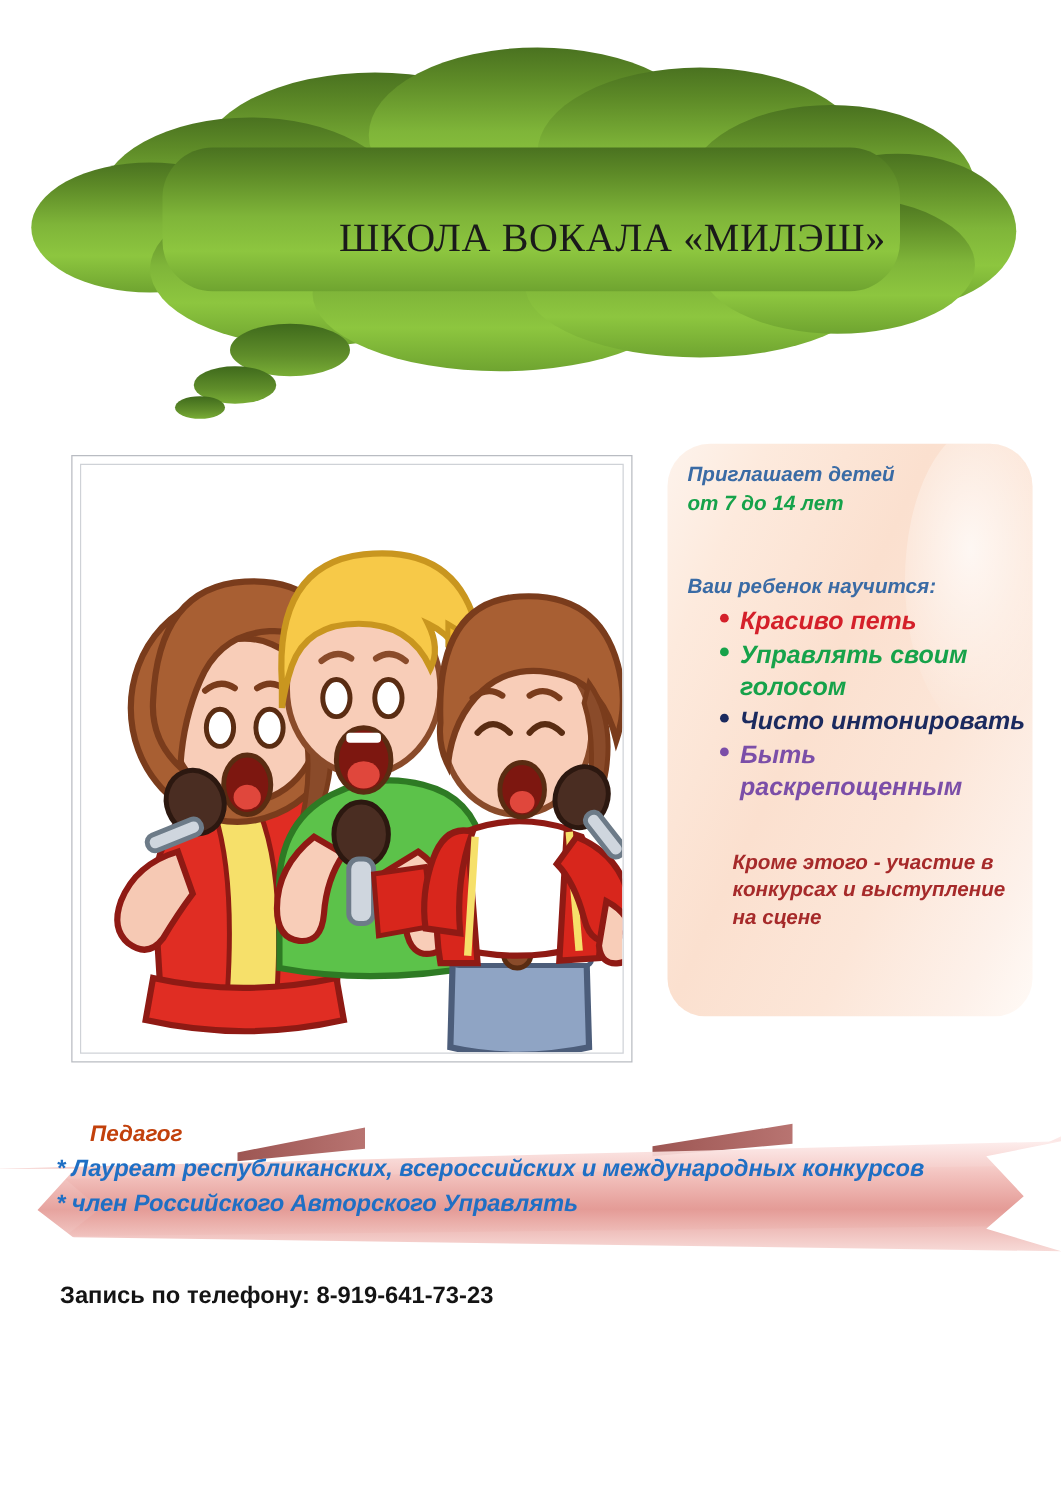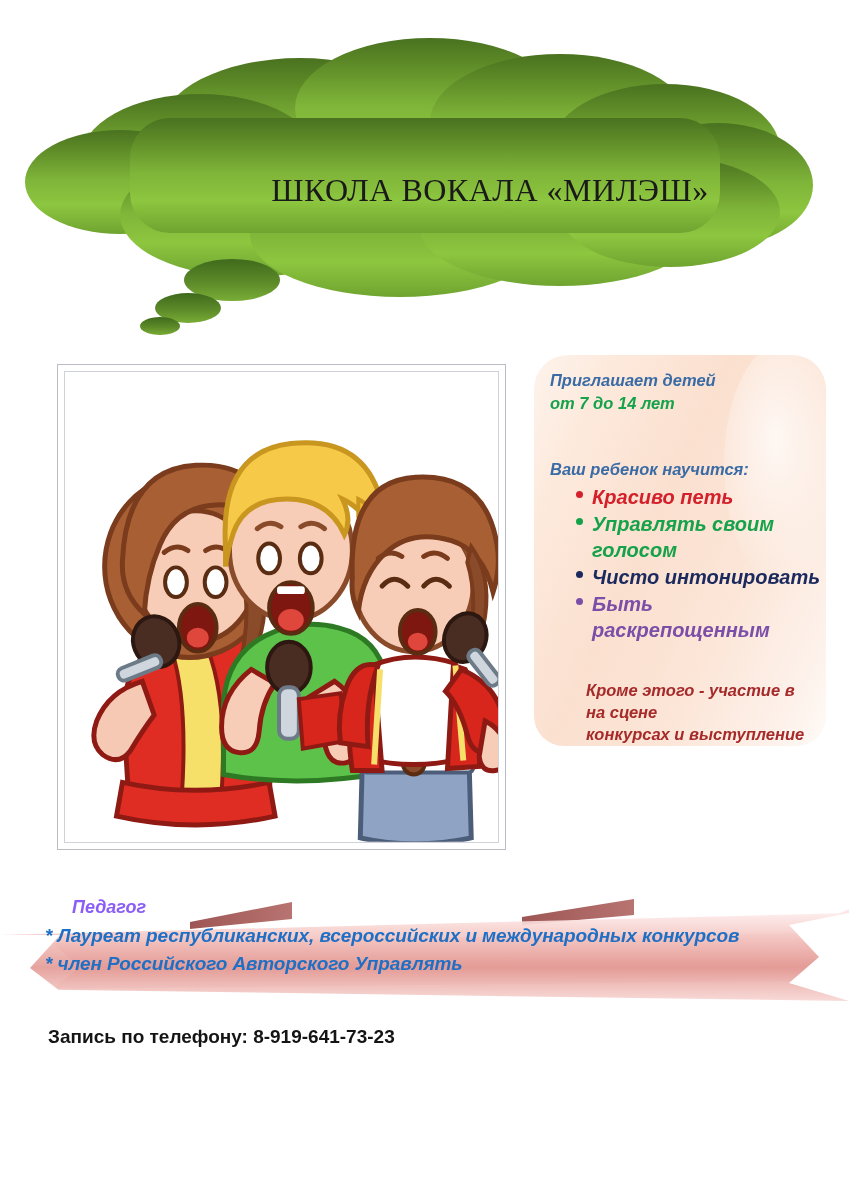--- a/index.html
+++ b/index.html
@@ -79,21 +79,21 @@
     height: 100%;
     display: block;
   }
 
   
   #info-panel {
     position: absolute;
     left: 534px;
     top: 355px;
     width: 292px;
-    height: 391px;
+    height: 458px;
     border-radius: 34px 34px 30px 30px;
     background:
       linear-gradient(115deg,
         #fdf3ec 0%,
         #fdeadd 16%,
         #fbe0cf 42%,
         #fce6d8 66%,
         #fdf1ea 88%,
         #fffaf6 100%);
     box-sizing: border-box;
@@ -189,21 +189,21 @@
     display: block;
   }
 
   #teacher-label {
     position: absolute;
     left: 72px;
     top: 897px;
     font-style: italic;
     font-weight: bold;
     font-size: 18px;
-    color: #8b5cf6;
+    color: #c2410c;
     white-space: nowrap;
   }
   .credit-line {
     position: absolute;
     left: 45px;
     font-style: italic;
     font-weight: bold;
     font-size: 19px;
     color: #1f6fc4;
     white-space: nowrap;
@@ -404,22 +404,22 @@
           <span>Чисто интонировать</span>
         </li>
         <li class="c-purple">
           <span class="dot" style="background:#7b4ea8"></span>
           <span>Быть раскрепощенным</span>
         </li>
       </ul>
 
       <div id="extra-note">
         <span class="nl">Кроме  этого  -  участие  в</span>
+        <span class="nl">конкурсах  и  выступление</span>
         <span class="nl">на сцене</span>
-        <span class="nl">конкурсах  и  выступление</span>
       </div>
 
     </div>
   </div>
 
   <div id="banner-group">
     <svg id="banner-svg" viewBox="0 0 849 160" xmlns="http://www.w3.org/2000/svg">
       <defs>
         <linearGradient id="wedgeGrad" x1="0" y1="0" x2="1" y2="0">
           <stop offset="0%" stop-color="#9d5653"></stop>

